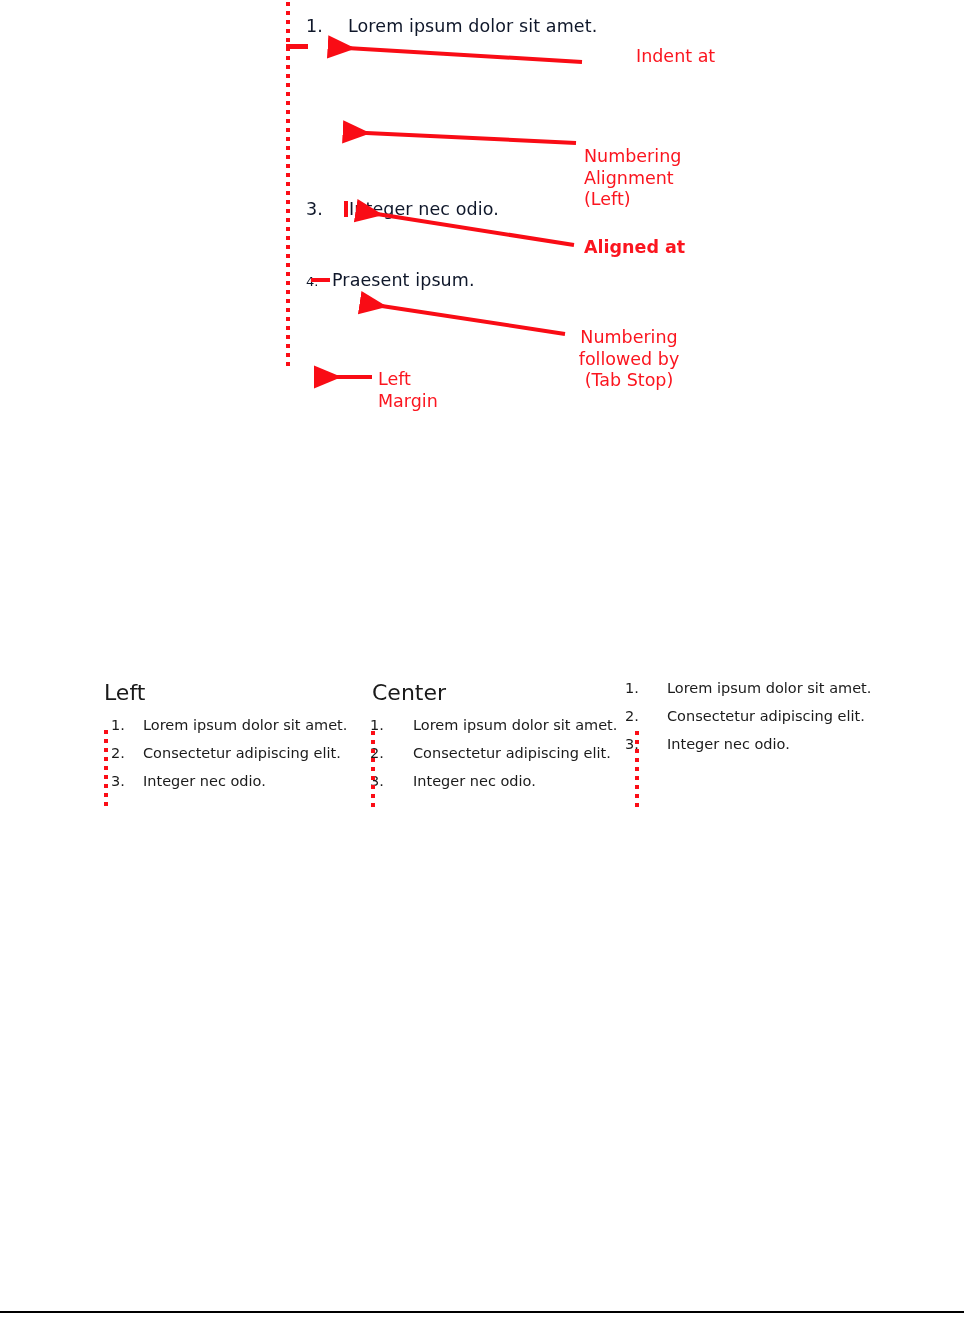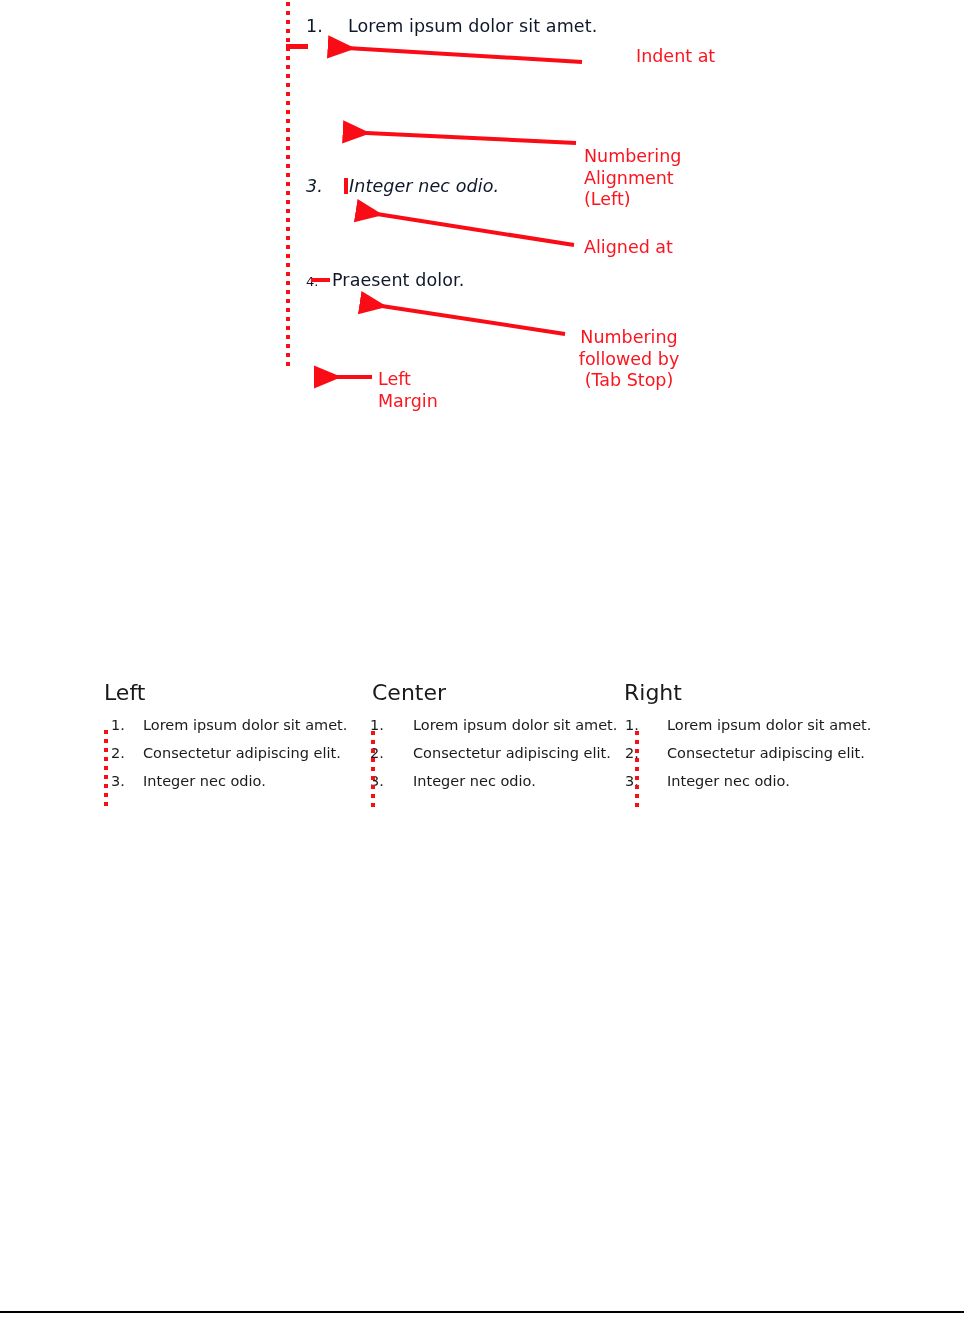--- a/index.html
+++ b/index.html
@@ -58,21 +58,21 @@
   }
   .dlist-num { display: inline-block; }
   .dlist-text { display: inline-block; }
 
   #item1 { left: 306px; top: 16px; }
   #item1 .dlist-num { width: 42px; }
 
   #item2 { left: 306px; top: 101px; }
   #item2 .dlist-num { width: 42px; }
 
-  #item3 { left: 306px; top: 176px; font-style: italic; }
+  #item3 { left: 306px; top: 199px; }
   #item3 .dlist-num { width: 38px; }
 
   #item4 { left: 306px; top: 270px; }
   #item4 .dlist-num { width: 0px; font-size: 13px; }
 
   
   .red-caret {
     display: inline-block;
     width: 4px;
     height: 16px;
@@ -97,21 +97,21 @@
     font-size: 17.5px;
     line-height: 21.5px;
     white-space: pre;
   }
   .annot.clipped {
     width: 104px;
     overflow: hidden;
   }
   #annot-indent   { left: 596px; top: 46px; margin-left: 40px; }
   #annot-numalign { left: 584px; top: 146px; }
-  #annot-aligned  { left: 584px; top: 237px; }
+  #annot-aligned  { left: 584px; top: 237px; font-weight: bold; }
   #annot-numtab   { left: 570px; top: 327px; text-align: center; width: 118px; }
   #annot-leftmarg { left: 378px; top: 369px; }
 
   
   #arrows {
     position: absolute;
     left: 0; top: 0;
     width: 964px; height: 430px;
     pointer-events: none;
   }
@@ -201,21 +201,21 @@
   <div class="dlist-item" id="item1">
     <span class="dlist-num">1.</span><span class="dlist-text">Lorem ipsum dolor sit amet.</span>
   </div>
 
 
   <div class="dlist-item" id="item3">
     <span class="dlist-num">3.</span><span class="red-caret"></span><span class="dlist-text">Integer nec odio.</span>
   </div>
 
   <div class="dlist-item" id="item4">
-    <span class="dlist-num">4.</span><span class="red-dash"></span><span class="dlist-text">Praesent dolor.</span>
+    <span class="dlist-num">4.</span><span class="red-dash"></span><span class="dlist-text">Praesent ipsum.</span>
   </div>
 
   <div class="annot clipped" id="annot-indent">Indent at</div>
   <div class="annot clipped" id="annot-numalign">Numbering
 Alignment
 (Left)</div>
   <div class="annot clipped" id="annot-aligned">Aligned at</div>
   <div class="annot clipped" id="annot-numtab">Numbering
 followed by
 (Tab Stop)</div>
@@ -269,21 +269,20 @@
       <span class="mini-num">2.</span>
       <span class="mini-text">Consectetur adipiscing elit.</span>
     </div>
     <div class="mini-row">
       <span class="mini-num">3.</span>
       <span class="mini-text">Integer nec odio.</span>
     </div>
   </div>
 
   <div class="align-col" id="col-right">
-    <div class="col-title">Right</div>
     <div class="mini-row">
       <span class="mini-num">1.</span>
       <span class="mini-text">Lorem ipsum dolor sit amet.</span>
     </div>
     <div class="mini-row">
       <span class="mini-num">2.</span>
       <span class="mini-text">Consectetur adipiscing elit.</span>
     </div>
     <div class="mini-row">
       <span class="mini-num">3.</span>

